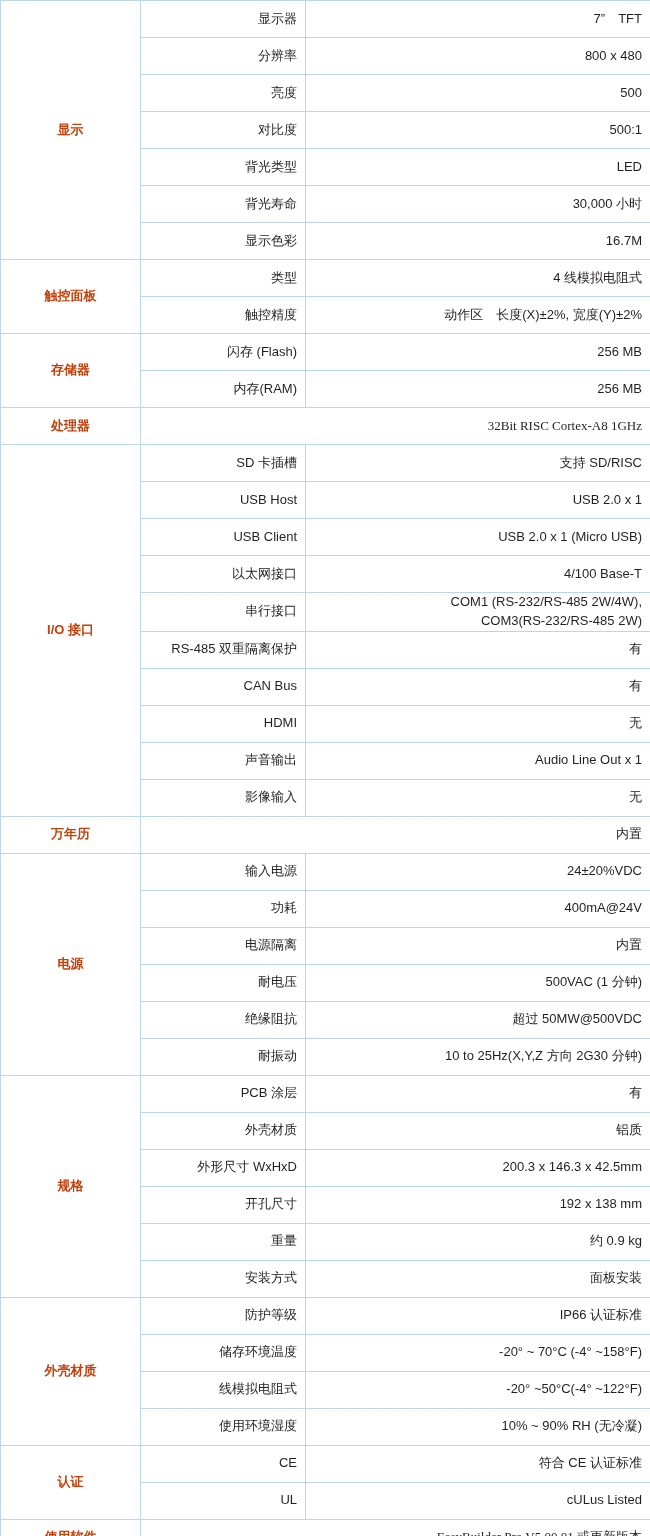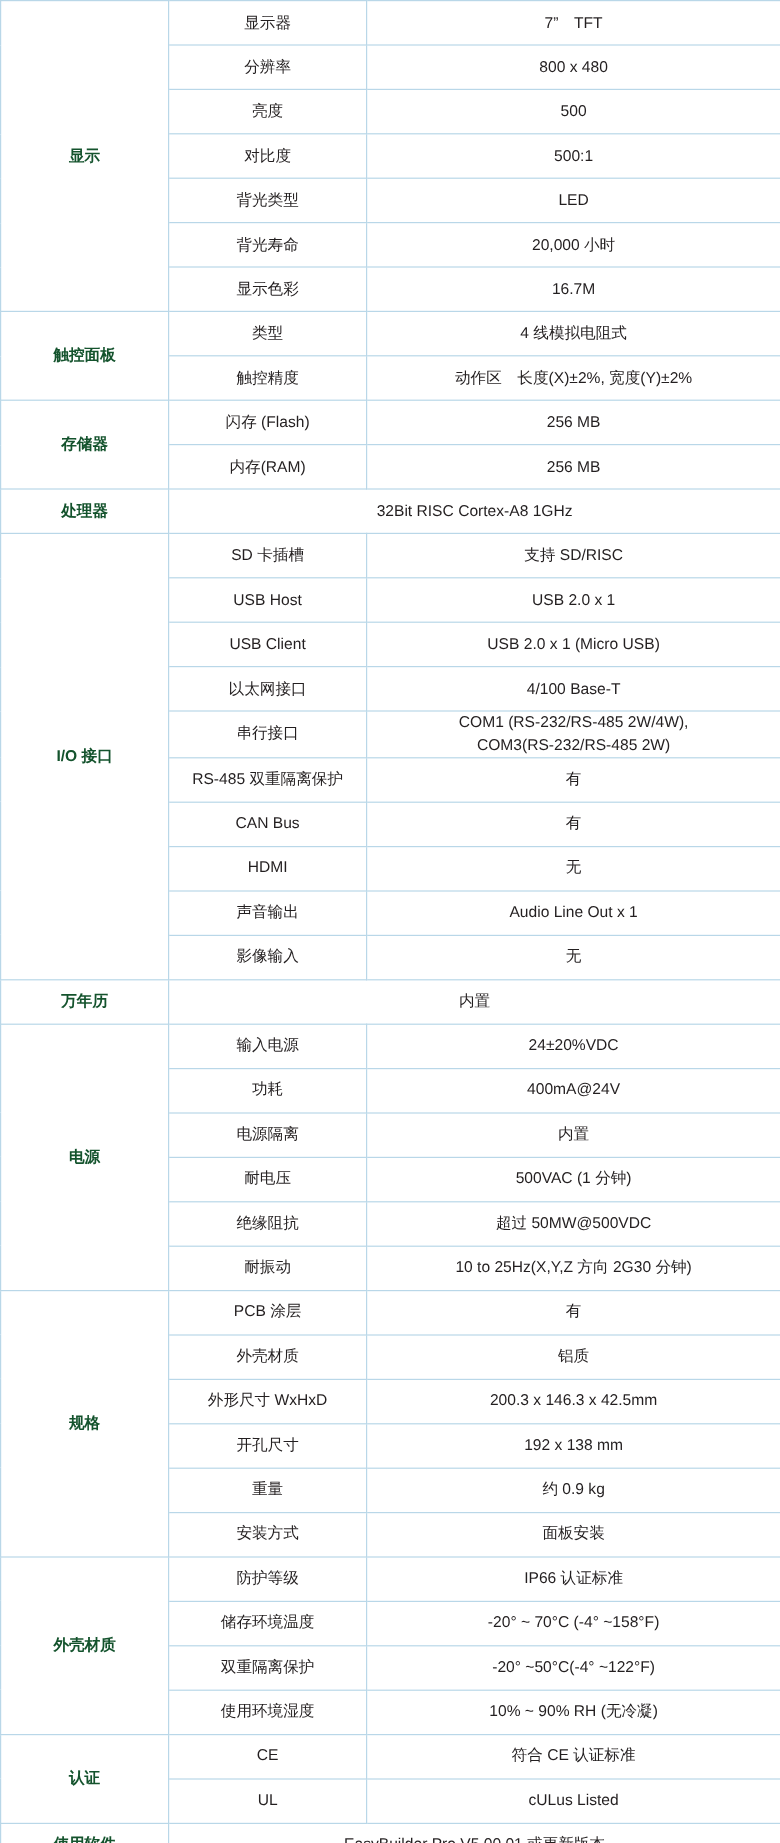--- a/index.html
+++ b/index.html
@@ -25,34 +25,35 @@
     border: 1px solid #b9d7e8;
     padding: 0 8px;
     font-size: 13px;
     line-height: 1.45;
     vertical-align: middle;
   }
   td.group {
     text-align: center;
     font-weight: bold;
     font-size: 15px;
-    color: #14532d;
+    color: #c2410c;
   }
   td.item {
-    text-align: center;
+    text-align: right;
     font-size: 13px;
   }
   td.value {
     text-align: center;
     font-size: 13.5px;
   }
   td.rowcell { height: 36px; }
-  .value .line { display: block; }
+  .value .line { display: block; text-align: right; }
   td.spanall {
     text-align: center;
+    font-family: Liberation Serif, serif;
   }
 </style>
 </head>
 <body>
 
 <table id="spec-table">
   <colgroup>
     <col class="c-group">
     <col class="c-item">
     <col class="c-value">
@@ -85,21 +86,21 @@
       </tr>
       <tr>
         <td class="item rowcell">背光类型</td>
         <td class="value rowcell">
           <span class="line">LED</span>
         </td>
       </tr>
       <tr>
         <td class="item rowcell">背光寿命</td>
         <td class="value rowcell">
-          <span class="line">20,000 小时</span>
+          <span class="line">30,000 小时</span>
         </td>
       </tr>
       <tr>
         <td class="item rowcell">显示色彩</td>
         <td class="value rowcell">
           <span class="line">16.7M</span>
         </td>
       </tr>
       <tr>
         <td class="group rowcell" rowspan="2">触控面板</td>
@@ -282,21 +283,21 @@
           <span class="line">IP66 认证标准</span>
         </td>
       </tr>
       <tr>
         <td class="item rowcell">储存环境温度</td>
         <td class="value rowcell">
           <span class="line">-20° ~ 70°C (-4° ~158°F)</span>
         </td>
       </tr>
       <tr>
-        <td class="item rowcell">双重隔离保护</td>
+        <td class="item rowcell">线模拟电阻式</td>
         <td class="value rowcell">
           <span class="line">-20° ~50°C(-4° ~122°F)</span>
         </td>
       </tr>
       <tr>
         <td class="item rowcell">使用环境湿度</td>
         <td class="value rowcell">
           <span class="line">10% ~ 90% RH (无冷凝)</span>
         </td>
       </tr>

